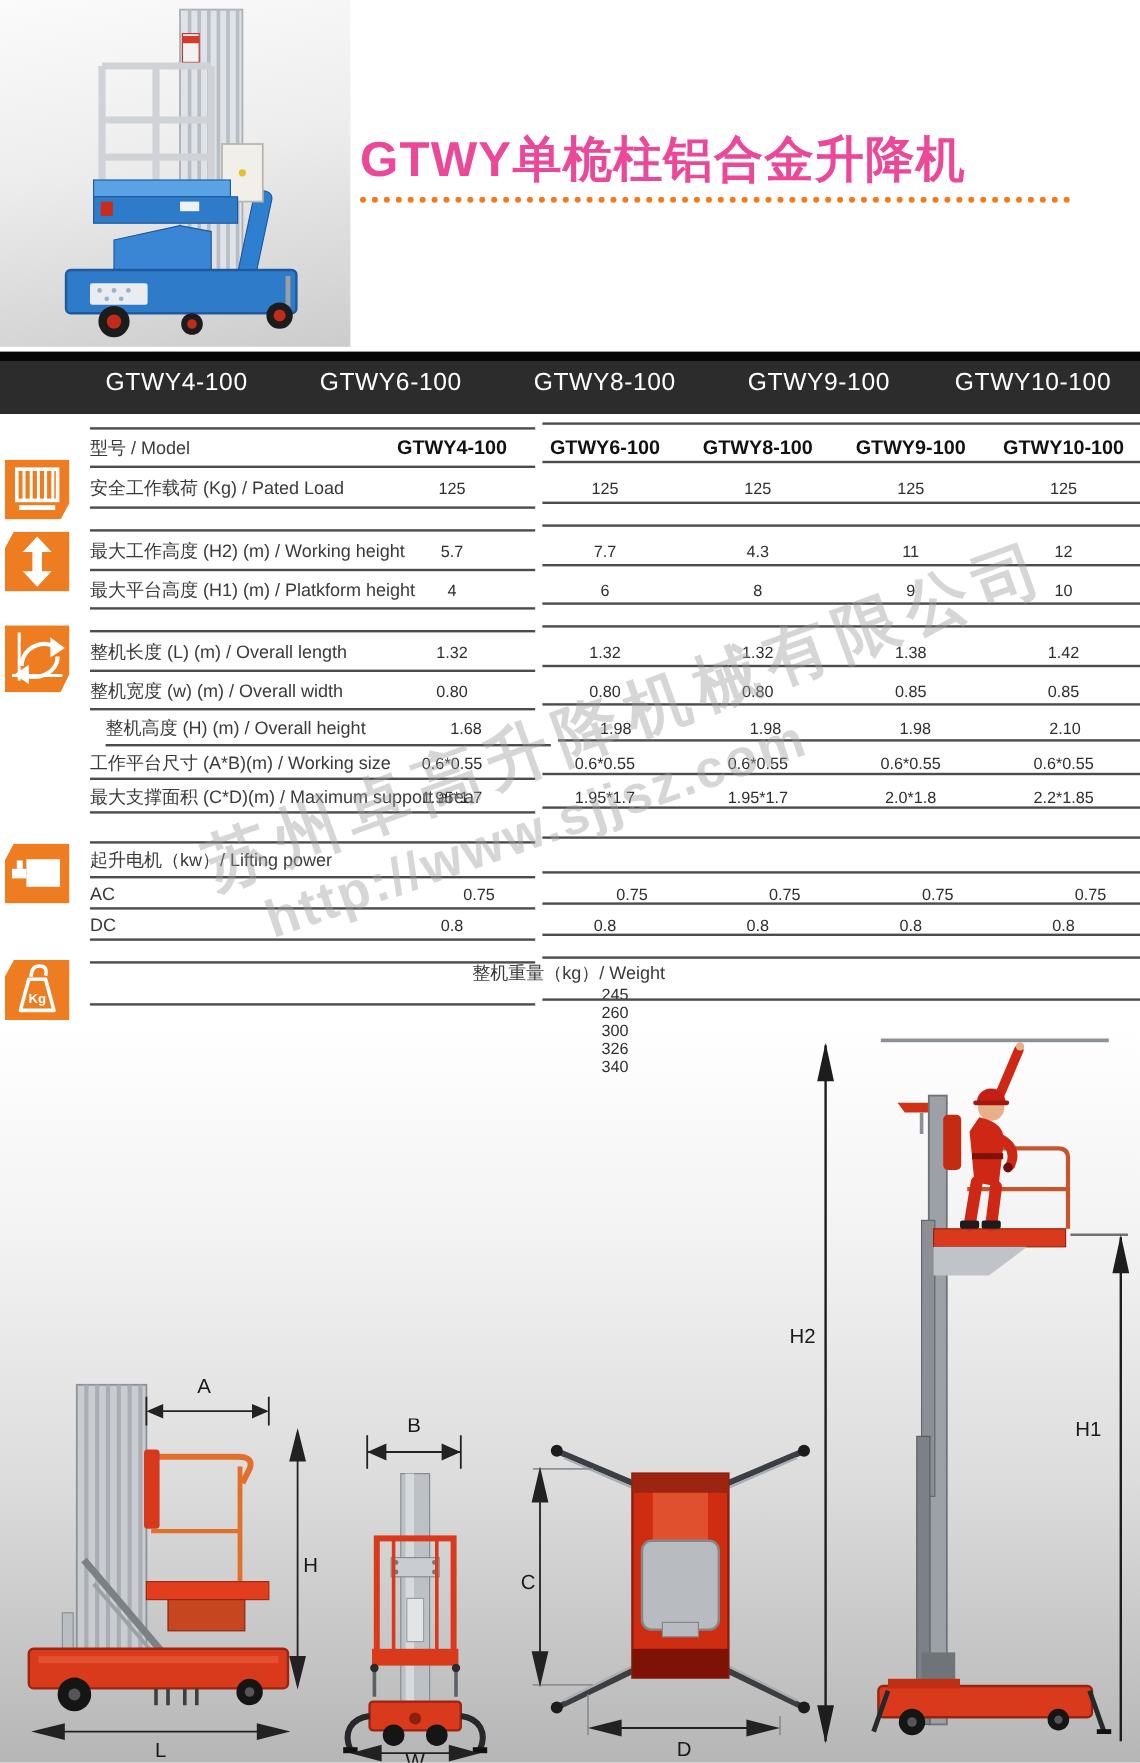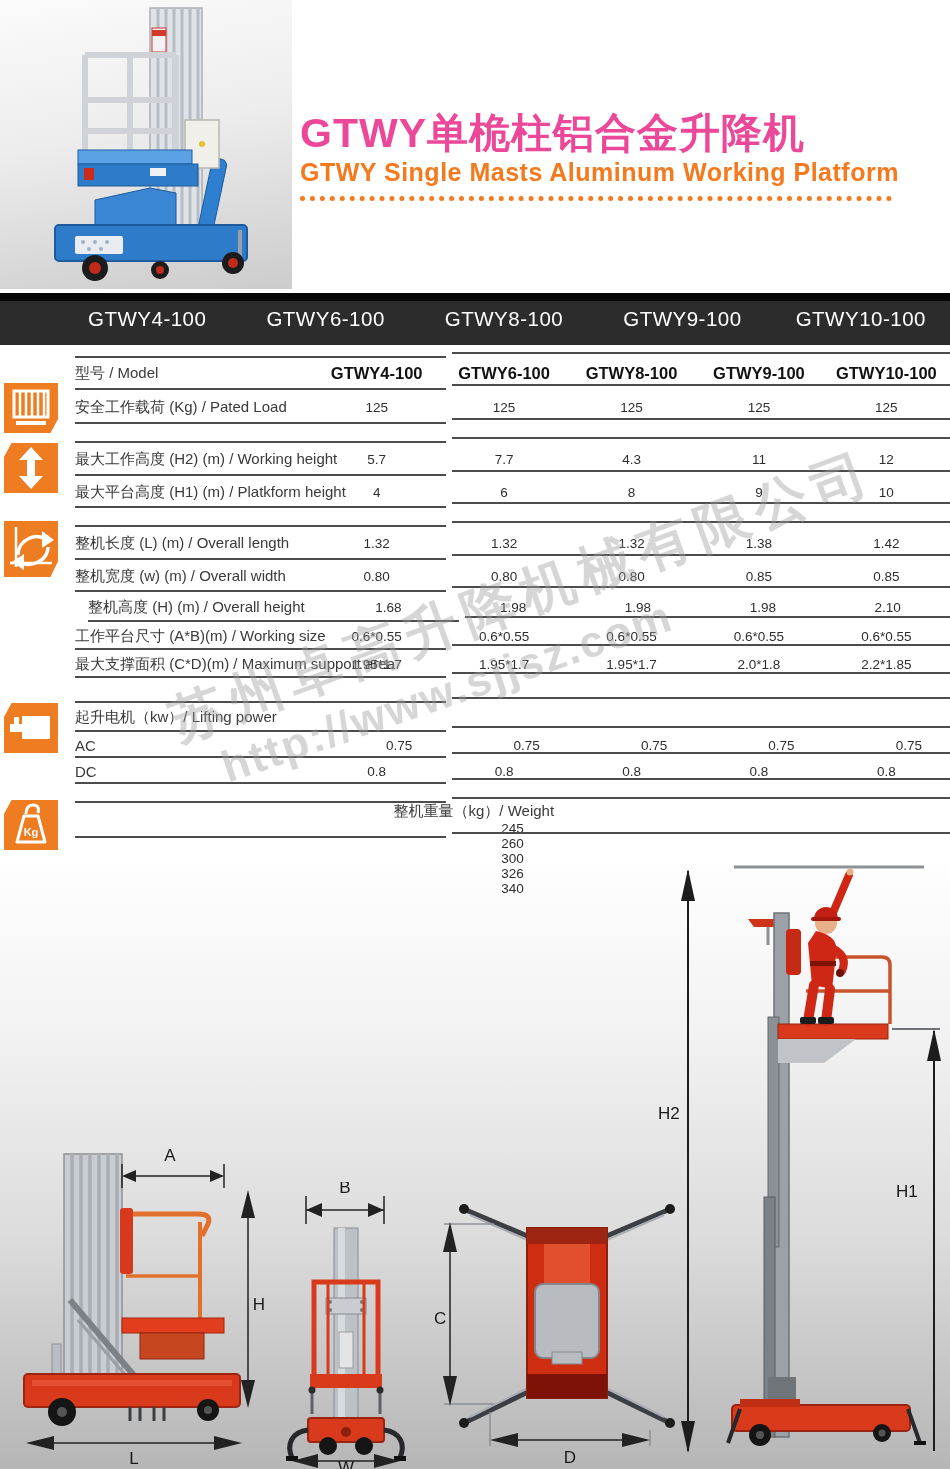--- a/index.html
+++ b/index.html
@@ -105,21 +105,20 @@
       <circle cx="95" cy="268" r="6" fill="#c22b1c"></circle>
     <circle cx="160" cy="270" r="9" fill="#1c1c1c"></circle>
       <circle cx="160" cy="270" r="4" fill="#c22b1c"></circle>
     <circle cx="233" cy="263" r="11" fill="#1c1c1c"></circle>
       <circle cx="233" cy="263" r="5" fill="#c22b1c"></circle>
   </svg>
 </div>
 
 <div class="abs" id="title-block">
   <div id="title-cn">GTWY单桅柱铝合金升降机</div>
-  <div id="title-en">GTWY Single Masts Aluminum Working Platform</div>
   <div id="title-dots"></div>
 </div>
 
 <div class="abs" id="model-bar">
   <span>GTWY4-100</span>
   <span>GTWY6-100</span>
   <span>GTWY8-100</span>
   <span>GTWY9-100</span>
   <span>GTWY10-100</span>
 </div>

